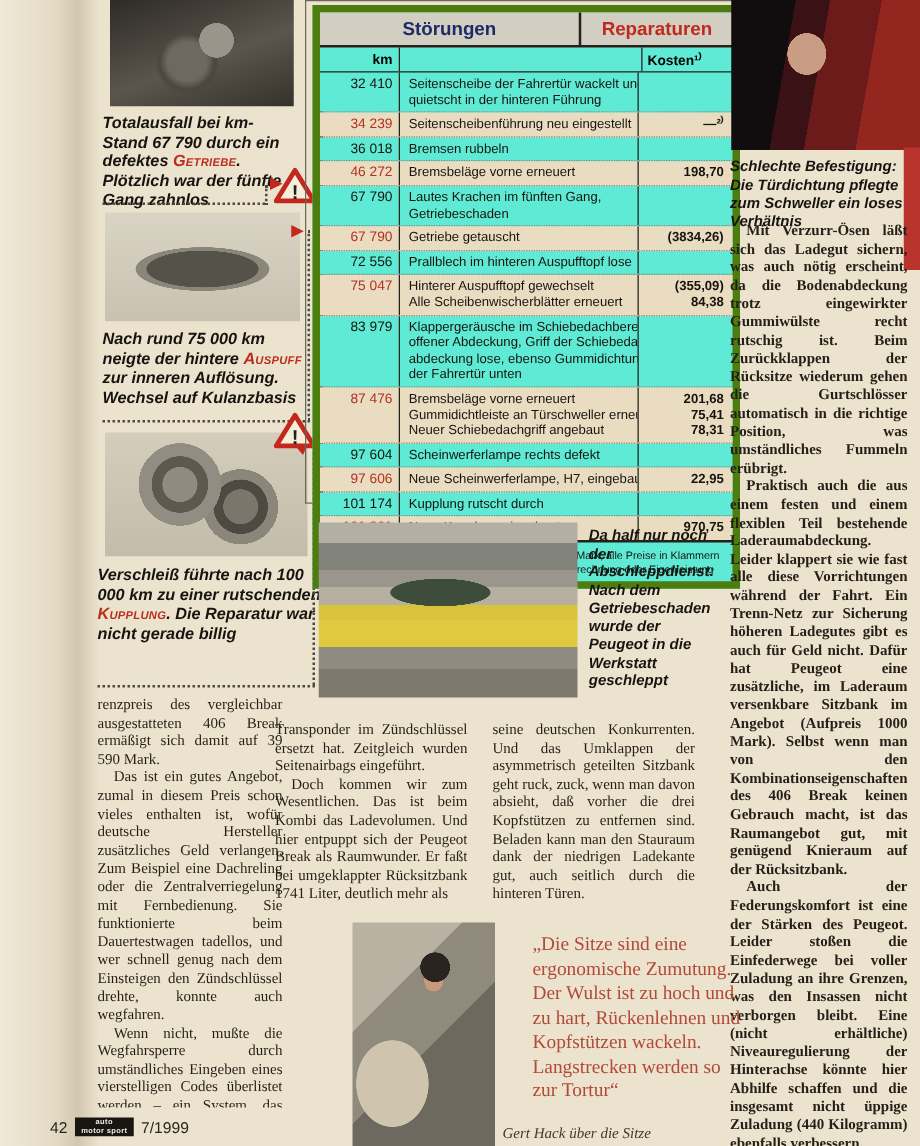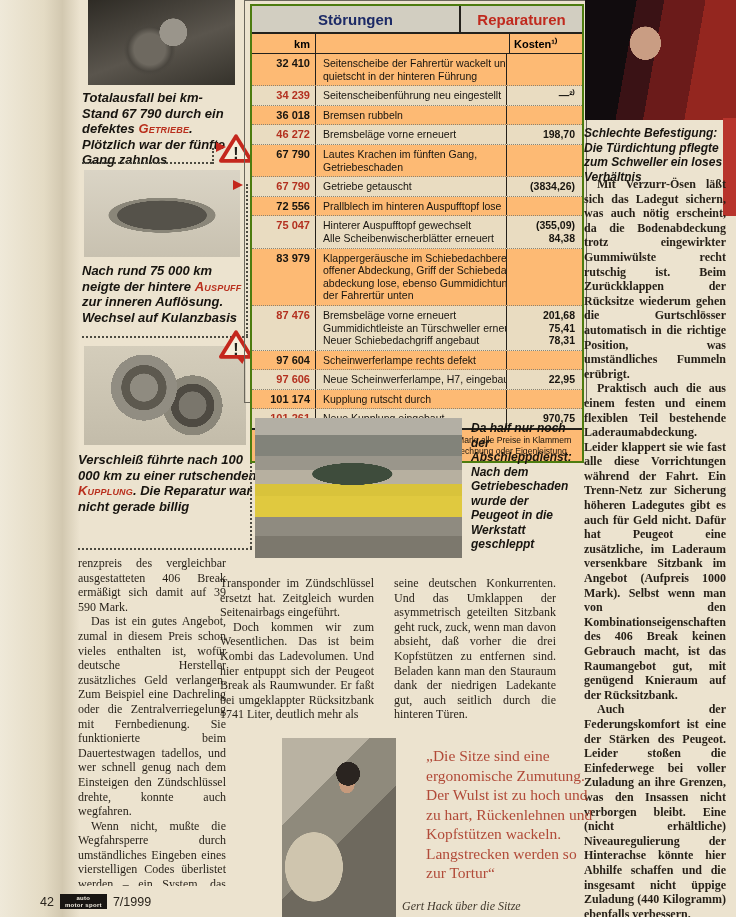--- a/index.html
+++ b/index.html
@@ -15,32 +15,32 @@
   .serif-col p{margin:0;}
   .serif-col p.ind{text-indent:13px;}
   
   .dot-h{position:absolute;border-bottom:2px dotted #4c4a40;}
   .dot-v{position:absolute;border-left:2px dotted #4c4a40;}
   .arr{position:absolute;width:0;height:0;border-top:5px solid transparent;
        border-bottom:5px solid transparent;border-left:10px solid #c4271d;}
   .tri{position:absolute;}
   
   #table-frame{position:absolute;left:244px;top:0;width:341px;height:401px;border:1px solid #6b675c;}
-  #fault-table{position:absolute;left:250px;top:4px;width:330px;background:#fdba74;border:2px solid #4d7c0f;}
+  #fault-table{position:absolute;left:250px;top:4px;width:330px;background:#5eead4;border:6px solid #4d7c0f;}
   #thead{display:flex;height:26px;background:#d2cec1;border-bottom:2px solid #23211c;}
   #thead .hcell{display:flex;align-items:center;justify-content:center;font-weight:bold;font-size:15px;}
   #thead .hl-left{flex:207;color:#1c2a66;}
   #thead .hl-right{flex:121;color:#c02a1e;border-left:2px solid #23211c;}
   #tsub{display:flex;height:19px;border-bottom:1.5px solid #23211c;font-weight:bold;font-size:11px;align-items:center;}
   #tsub .km{width:58px;text-align:right;padding-right:5px;border-right:1.5px solid #23211c;align-self:stretch;display:flex;align-items:center;justify-content:flex-end;}
   #tsub .desc{flex:1;}
   #tsub .cost{width:68px;border-left:1.5px solid #23211c;align-self:stretch;display:flex;align-items:center;padding-left:4px;}
   .trow{display:flex;border-bottom:1px dotted #8a8574;font-size:10.5px;line-height:12.6px;}
   .trow:last-child{border-bottom:none;}
-  .trow .km{width:58px;text-align:right;padding:3px 5px 3px 0;font-weight:bold;font-size:11px;color:#17140f;border-right:1.5px solid #23211c;}
+  .trow .km{width:58px;text-align:right;padding:3px 5px 3px 0;font-weight:normal;font-size:11px;color:#17140f;border-right:1.5px solid #23211c;}
   .trow .desc{flex:1;padding:3px 4px 3px 7px;color:#17140f;white-space:nowrap;overflow:hidden;}
   .trow .cost{width:68px;text-align:right;padding:3px 7px 3px 0;font-weight:bold;color:#17140f;border-left:1.5px solid #23211c;}
   .trow.hl{background:#e9dcc1;}
   .trow.hl .km{color:#b3301f;}
   #tfoot{display:flex;align-items:center;gap:7px;border-top:2px solid #23211c;padding:4px 8px;}
   #tfoot .ftext{font-size:8.6px;line-height:10.5px;color:#17140f;}
   
   #quote{position:absolute;left:402px;top:746px;width:170px;font:15.5px/19.5px "Liberation Serif",serif;color:#b14a38;margin-left:24px;}
   #quote-attrib{position:absolute;left:402px;top:899px;font:italic 12px "Liberation Serif",serif;color:#40382c;}
   

